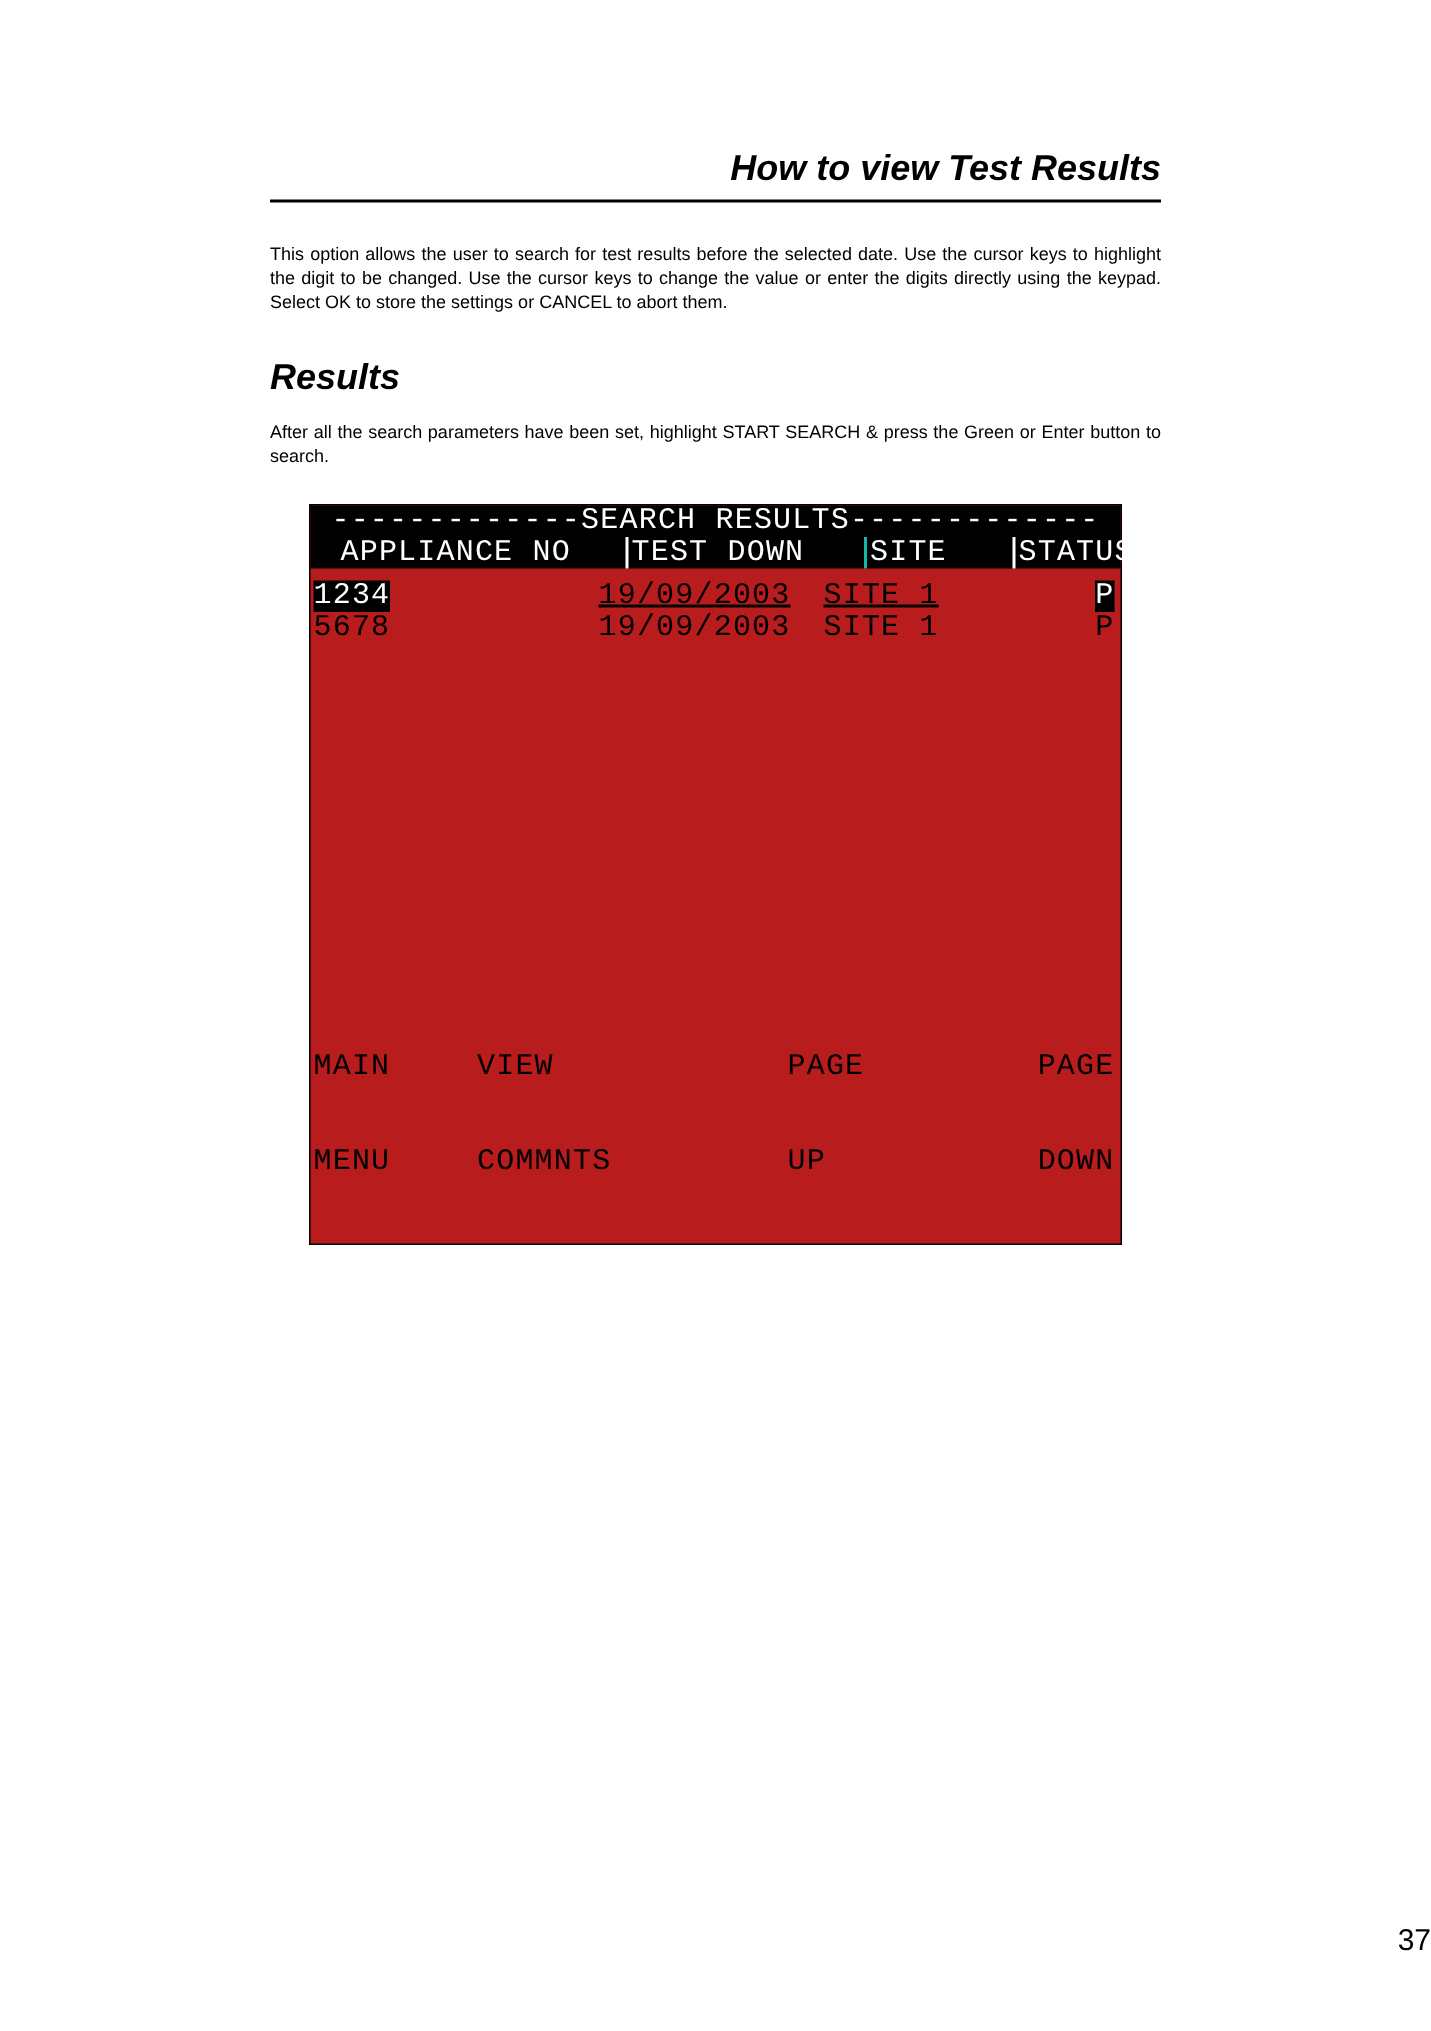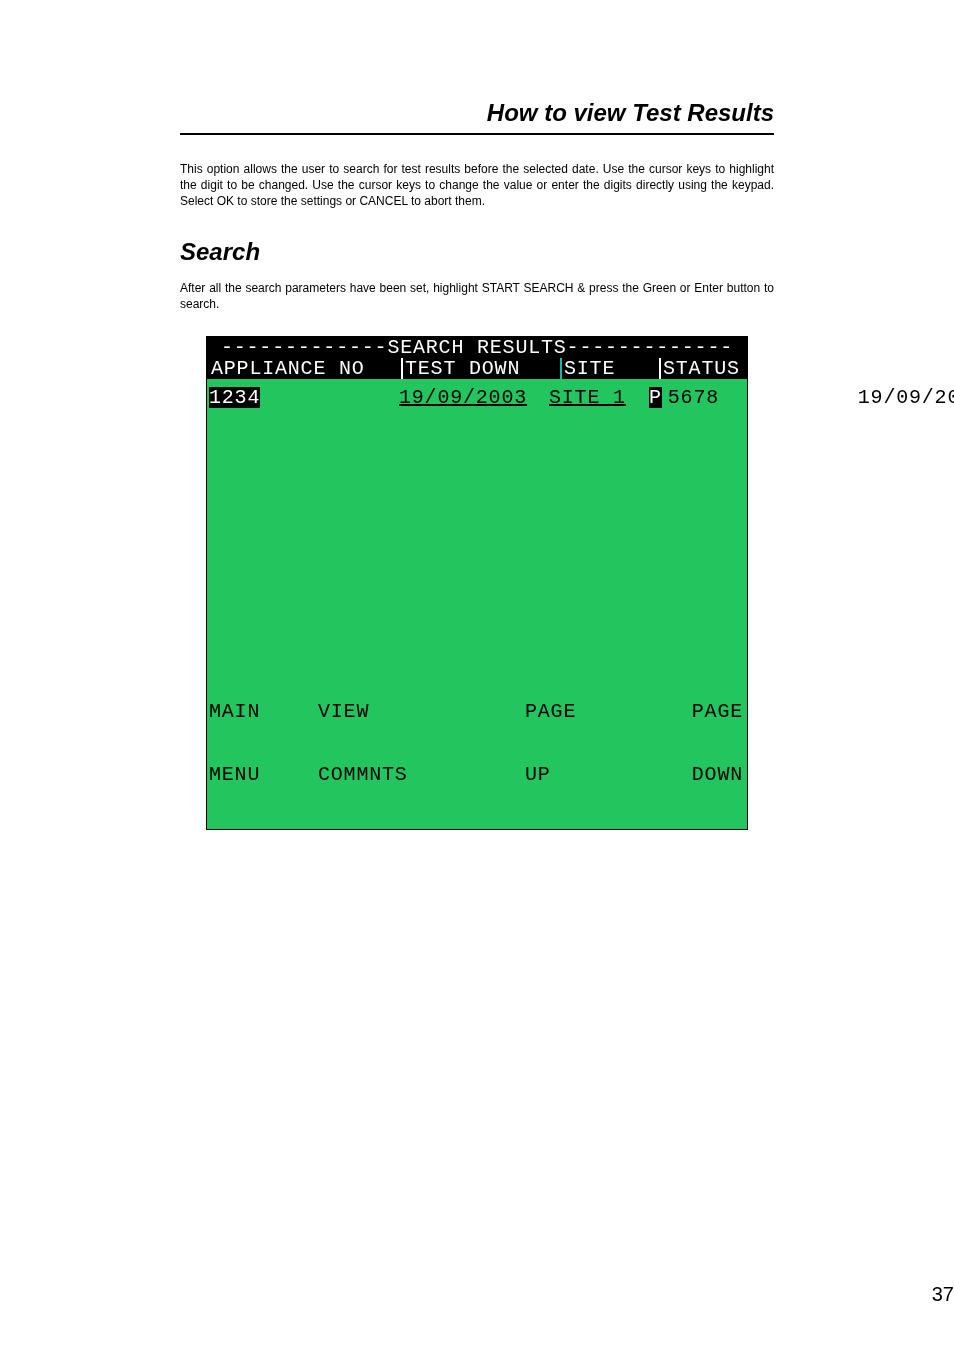--- a/index.html
+++ b/index.html
@@ -48,44 +48,45 @@
   }
   .lcd {
     width: 540px;
     margin: 6px auto 0 auto;
     border: 1px solid #000;
     font-family: "Courier New", monospace;
     font-size: 20px;
     letter-spacing: 0.8px;
     line-height: 1.05;
     color: #000;
-    background: #22c55e;
+    background: #b91c1c;
   }
   .lcd-top {
     background: #000;
     color: #fff;
     display: flex;
     flex-direction: column;
   }
   .lcd-top-row1 {
     text-align: center;
     white-space: pre;
   }
   .lcd-top-row2 {
     display: flex;
     white-space: pre;
+    margin-left: 16px;
   }
   .lcd-top-row2 .col-a { flex: 0 0 190px; padding-left: 4px;}
   .lcd-top-row2 .col-b { flex: 0 0 155px; border-left: 2px solid #fff; padding-left: 2px;}
   .lcd-top-row2 .col-c { flex: 0 0 95px;  border-left: 2px solid #14b8a6; padding-left: 2px;}
   .lcd-top-row2 .col-d { flex: 1 1 auto;  border-left: 2px solid #fff; padding-left: 2px;}
   .lcd-body {
     height: 272px;
     display: flex;
-    flex-direction: row;
+    flex-direction: column;
     padding-top: 8px;
   }
   .lcd-row {
     display: flex;
     white-space: pre;
     height: 21px;
   }
   .lcd-row .c1 { flex: 0 0 190px; padding-left: 2px;}
   .lcd-row .c2 { flex: 0 0 150px; font-family: Liberation Mono, monospace; }
   .lcd-row .c3 { flex: 0 0 100px; }
@@ -119,21 +120,21 @@
 </style>
 </head>
 <body>
 
 <div class="page">
   <div class="header-title">How to view Test Results</div>
   <hr class="header-rule">
 
   <div class="para">This option allows the user to search for test results before the selected date.  Use the cursor keys to highlight the digit to be changed. Use the cursor keys to change the value or enter the digits directly using the keypad. Select OK to store the settings or CANCEL to abort them.</div>
 
-  <div class="section-h">Search</div>
+  <div class="section-h">Results</div>
   <div class="para">After all the search parameters have been set, highlight START SEARCH &amp; press the Green or Enter button to search.</div>
 
 
   <div class="lcd">
     <div class="lcd-top">
       <div class="lcd-top-row1">-------------SEARCH RESULTS-------------</div>
       <div class="lcd-top-row2">
         <div class="col-a">APPLIANCE NO</div>
         <div class="col-b">TEST DOWN</div>
         <div class="col-c">SITE</div>

